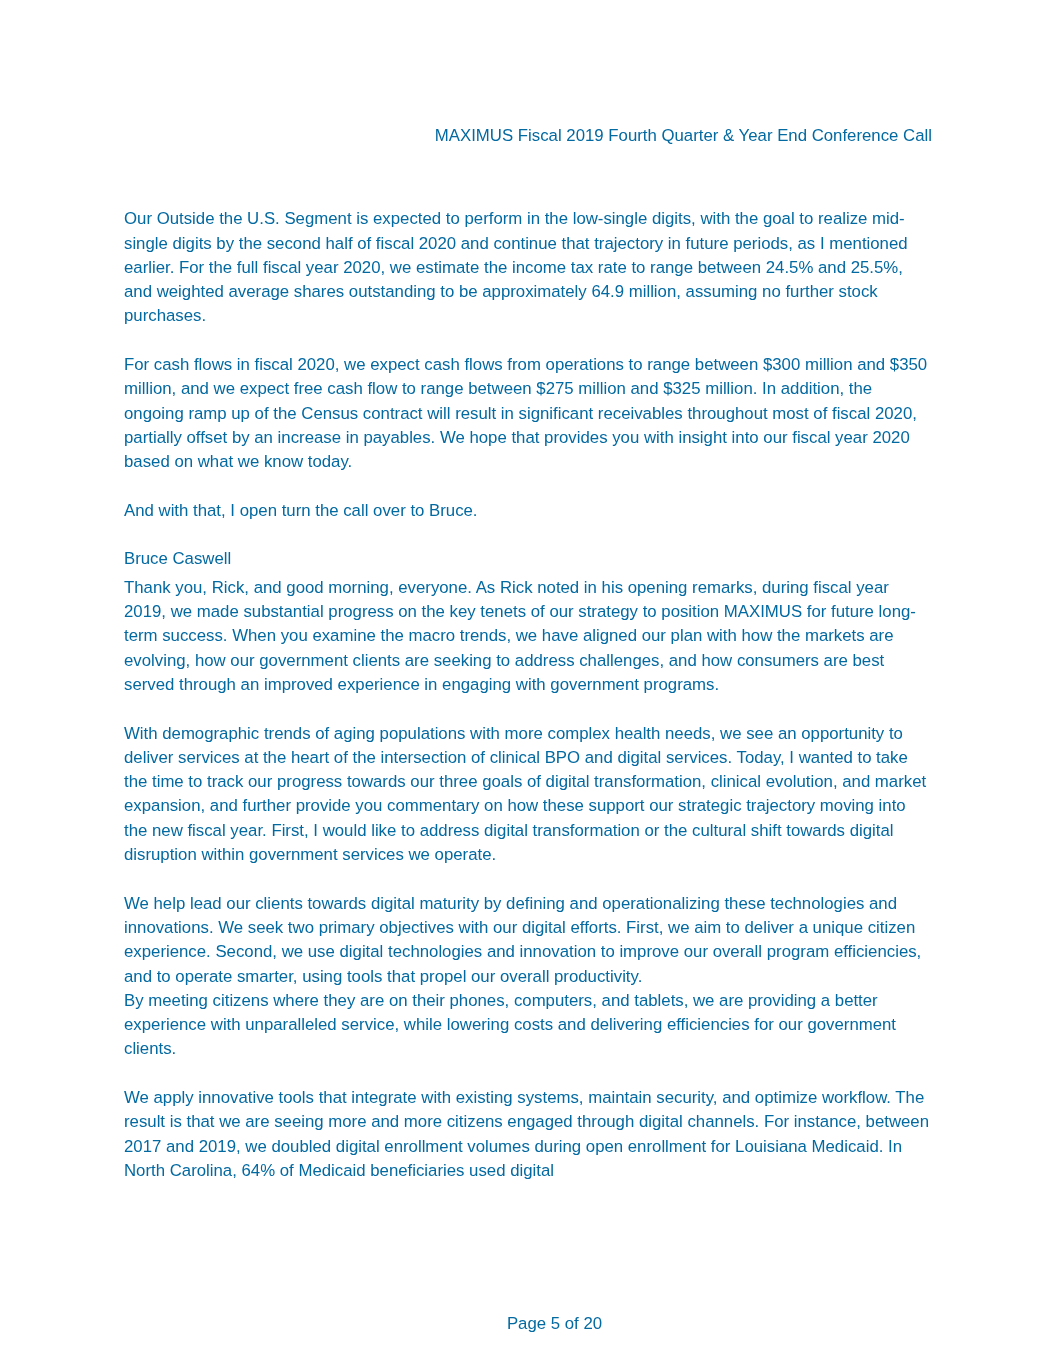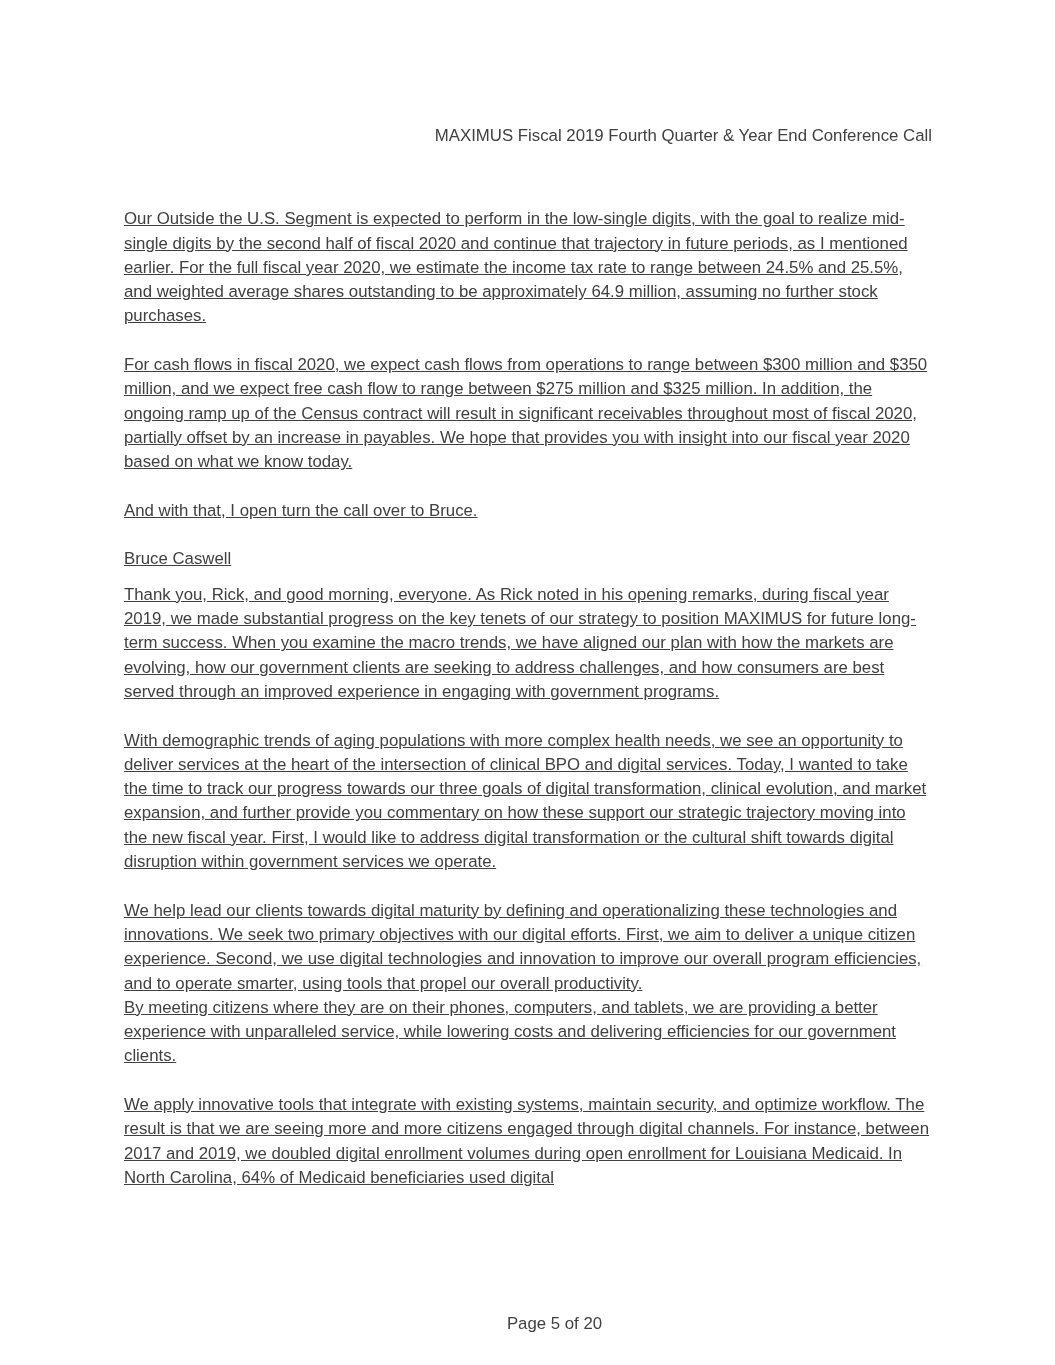--- a/index.html
+++ b/index.html
@@ -5,43 +5,42 @@
   html, body {
     margin: 0;
     padding: 0;
     background: #ffffff;
   }
   .page {
     position: relative;
     width: 1055px;
     height: 1365px;
     background: #ffffff;
-    color: #404040;
+    color: #0369a1;
     font-family: "Liberation Sans", sans-serif;
     box-sizing: border-box;
     padding: 124px 123px 0 124px;
     overflow: hidden;
   }
   .doc-header {
     text-align: right;
     font-size: 16.8px;
     line-height: 24.3px;
   }
   .doc-body {
     margin-top: 59px;
   }
   .para {
     font-size: 16.8px;
     line-height: 24.3px;
     margin: 0 0 24.3px 0;
     white-space: pre-line;
-    text-decoration: underline;
   }
   .speaker {
-    margin-bottom: 11px;
+    margin-bottom: 4px;
   }
   .doc-footer {
     position: absolute;
     left: 0;
     top: 1312px;
     width: 100%;
     text-align: center;
     font-size: 16.8px;
     line-height: 24.3px;
     padding-left: 27px;

